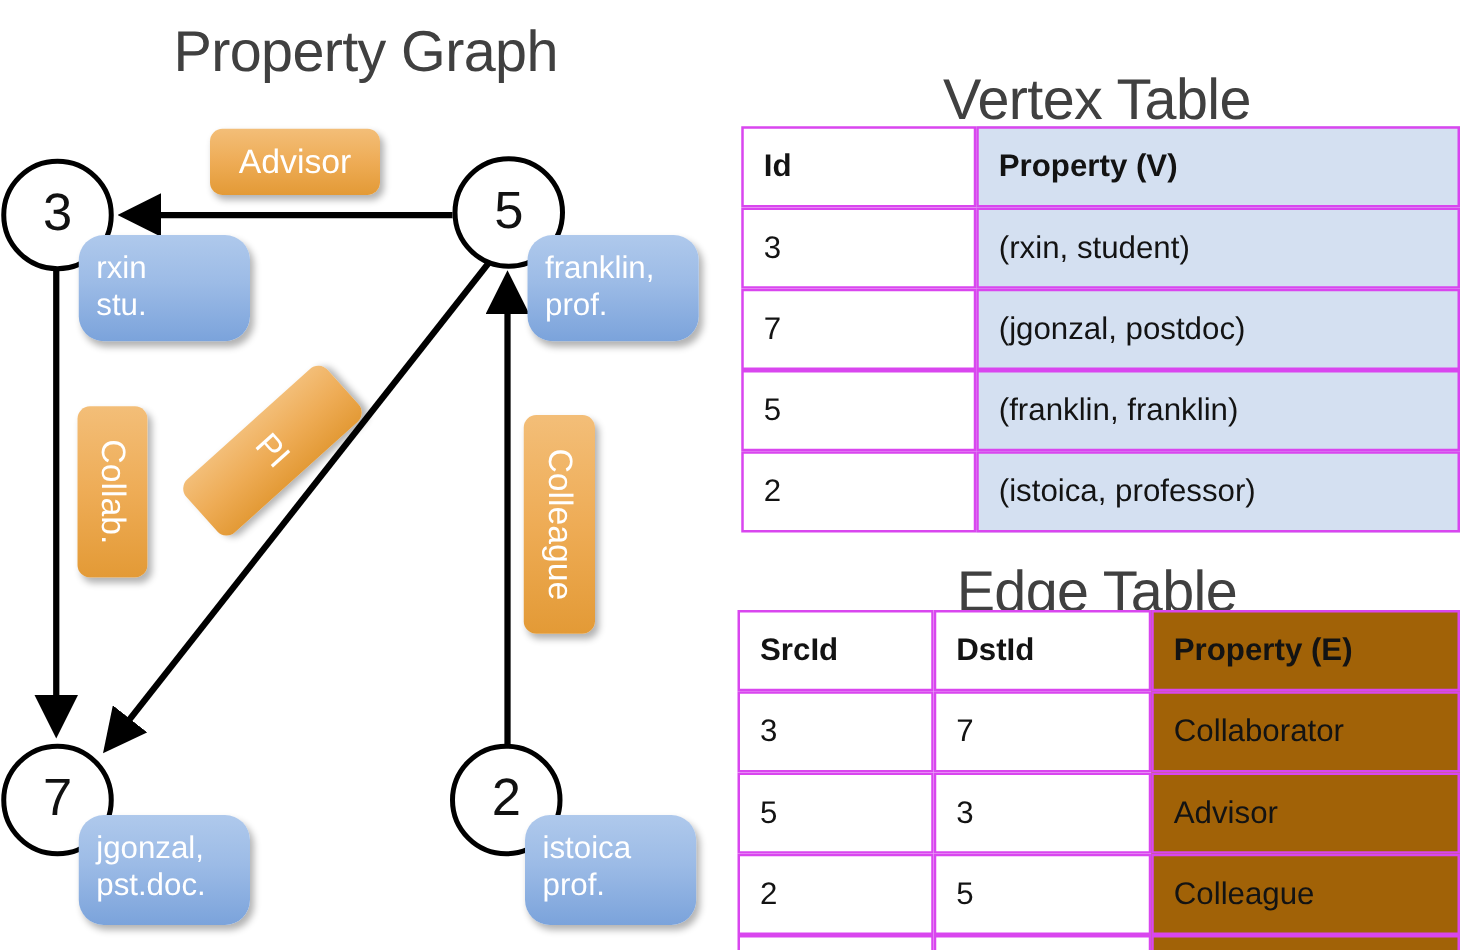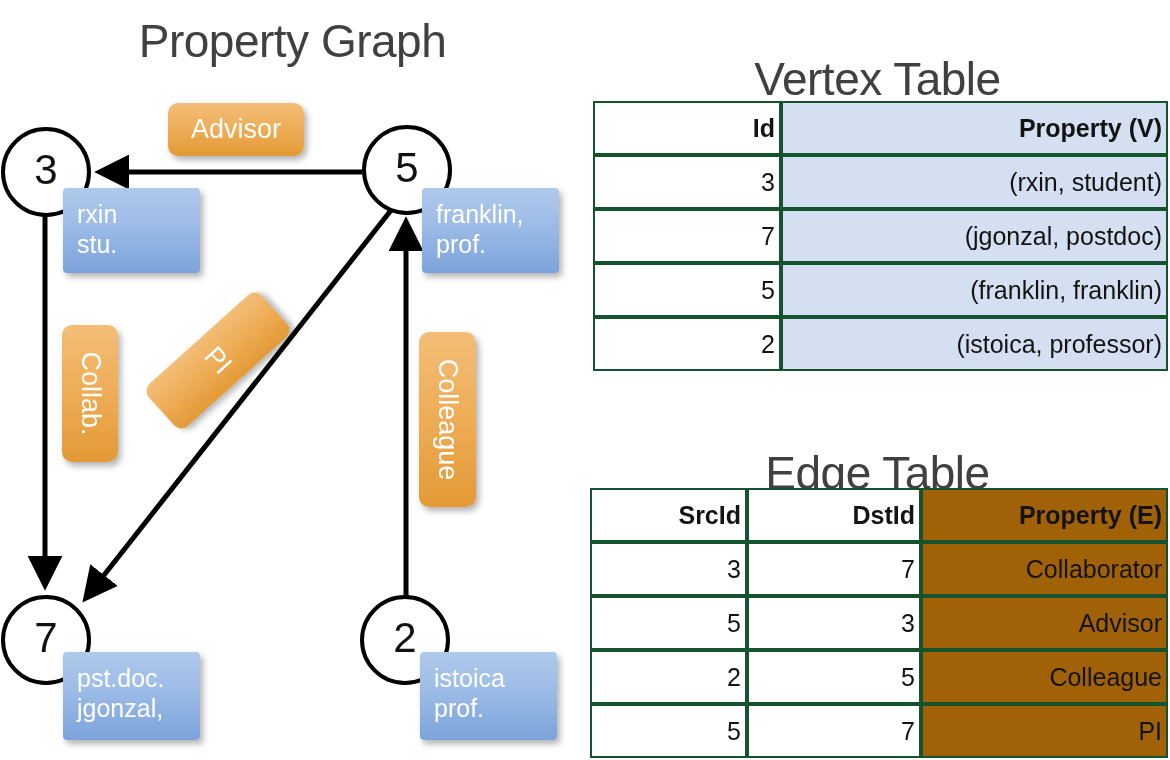--- a/index.html
+++ b/index.html
@@ -65,21 +65,21 @@
     font-size: 42px;
     line-height: 1;
     color: #111111;
     z-index: 6;
   }
   .vnode span { display:block; transform: translateY(-2px); }
 
   
   .prop-box {
     position: absolute;
-    border-radius: 4px;
+    border-radius: 20px;
     background: linear-gradient(to bottom, #afc9ec 0%, #9cbbe6 45%, #7ba3db 100%);
     box-shadow: 3px 4px 6px rgba(0,0,0,0.30);
     color: #ffffff;
     font-size: 25px;
     line-height: 1.18;
     padding: 12px 0 0 14px;
     box-sizing: border-box;
     z-index: 7;
   }
   .prop-box .line { display: block; white-space: nowrap; }
@@ -111,26 +111,26 @@
   }
 
   
   table.grid {
     position: absolute;
     border-collapse: separate;
     border-spacing: 0;
     table-layout: fixed;
   }
   table.grid td, table.grid th {
-    border: 2px solid #14532d;
-    text-align: right;
+    border: 2px solid #d946ef;
+    text-align: left;
     font-weight: 400;
     font-size: 25px;
     color: #131313;
-    padding: 4px;
+    padding: 16px;
     background: #ffffff;
     font-family: "Liberation Sans", sans-serif;
   }
   table.grid th { font-weight: 700; font-size: 25px; }
 
   #vertex-table { left: 8px; top: 101px; width: 575px; }
   #vertex-table col.c-id   { width: 188px; }
   #vertex-table col.c-prop { width: 387px; }
   #vertex-table tr { height: 54px; }
   #vertex-table .prop-cell { background: #d4e0f1; }
@@ -182,22 +182,22 @@
     <span class="line">rxin</span>
     <span class="line">stu.</span>
   </div>
 
   <div class="prop-box" style="left:422px; top:188px; width:137px; height:85px;">
     <span class="line">franklin,</span>
     <span class="line">prof.</span>
   </div>
 
   <div class="prop-box" style="left:63px; top:652px; width:137px; height:88px;">
+    <span class="line">jgonzal,</span>
     <span class="line">pst.doc.</span>
-    <span class="line">jgonzal,</span>
   </div>
 
   <div class="prop-box" style="left:420px; top:652px; width:137px; height:88px;">
     <span class="line">istoica</span>
     <span class="line">prof.</span>
   </div>
 
   <div class="elabel" style="left:168px; top:103px; width:136px; height:53px;">
     <span>Advisor</span>
   </div>

